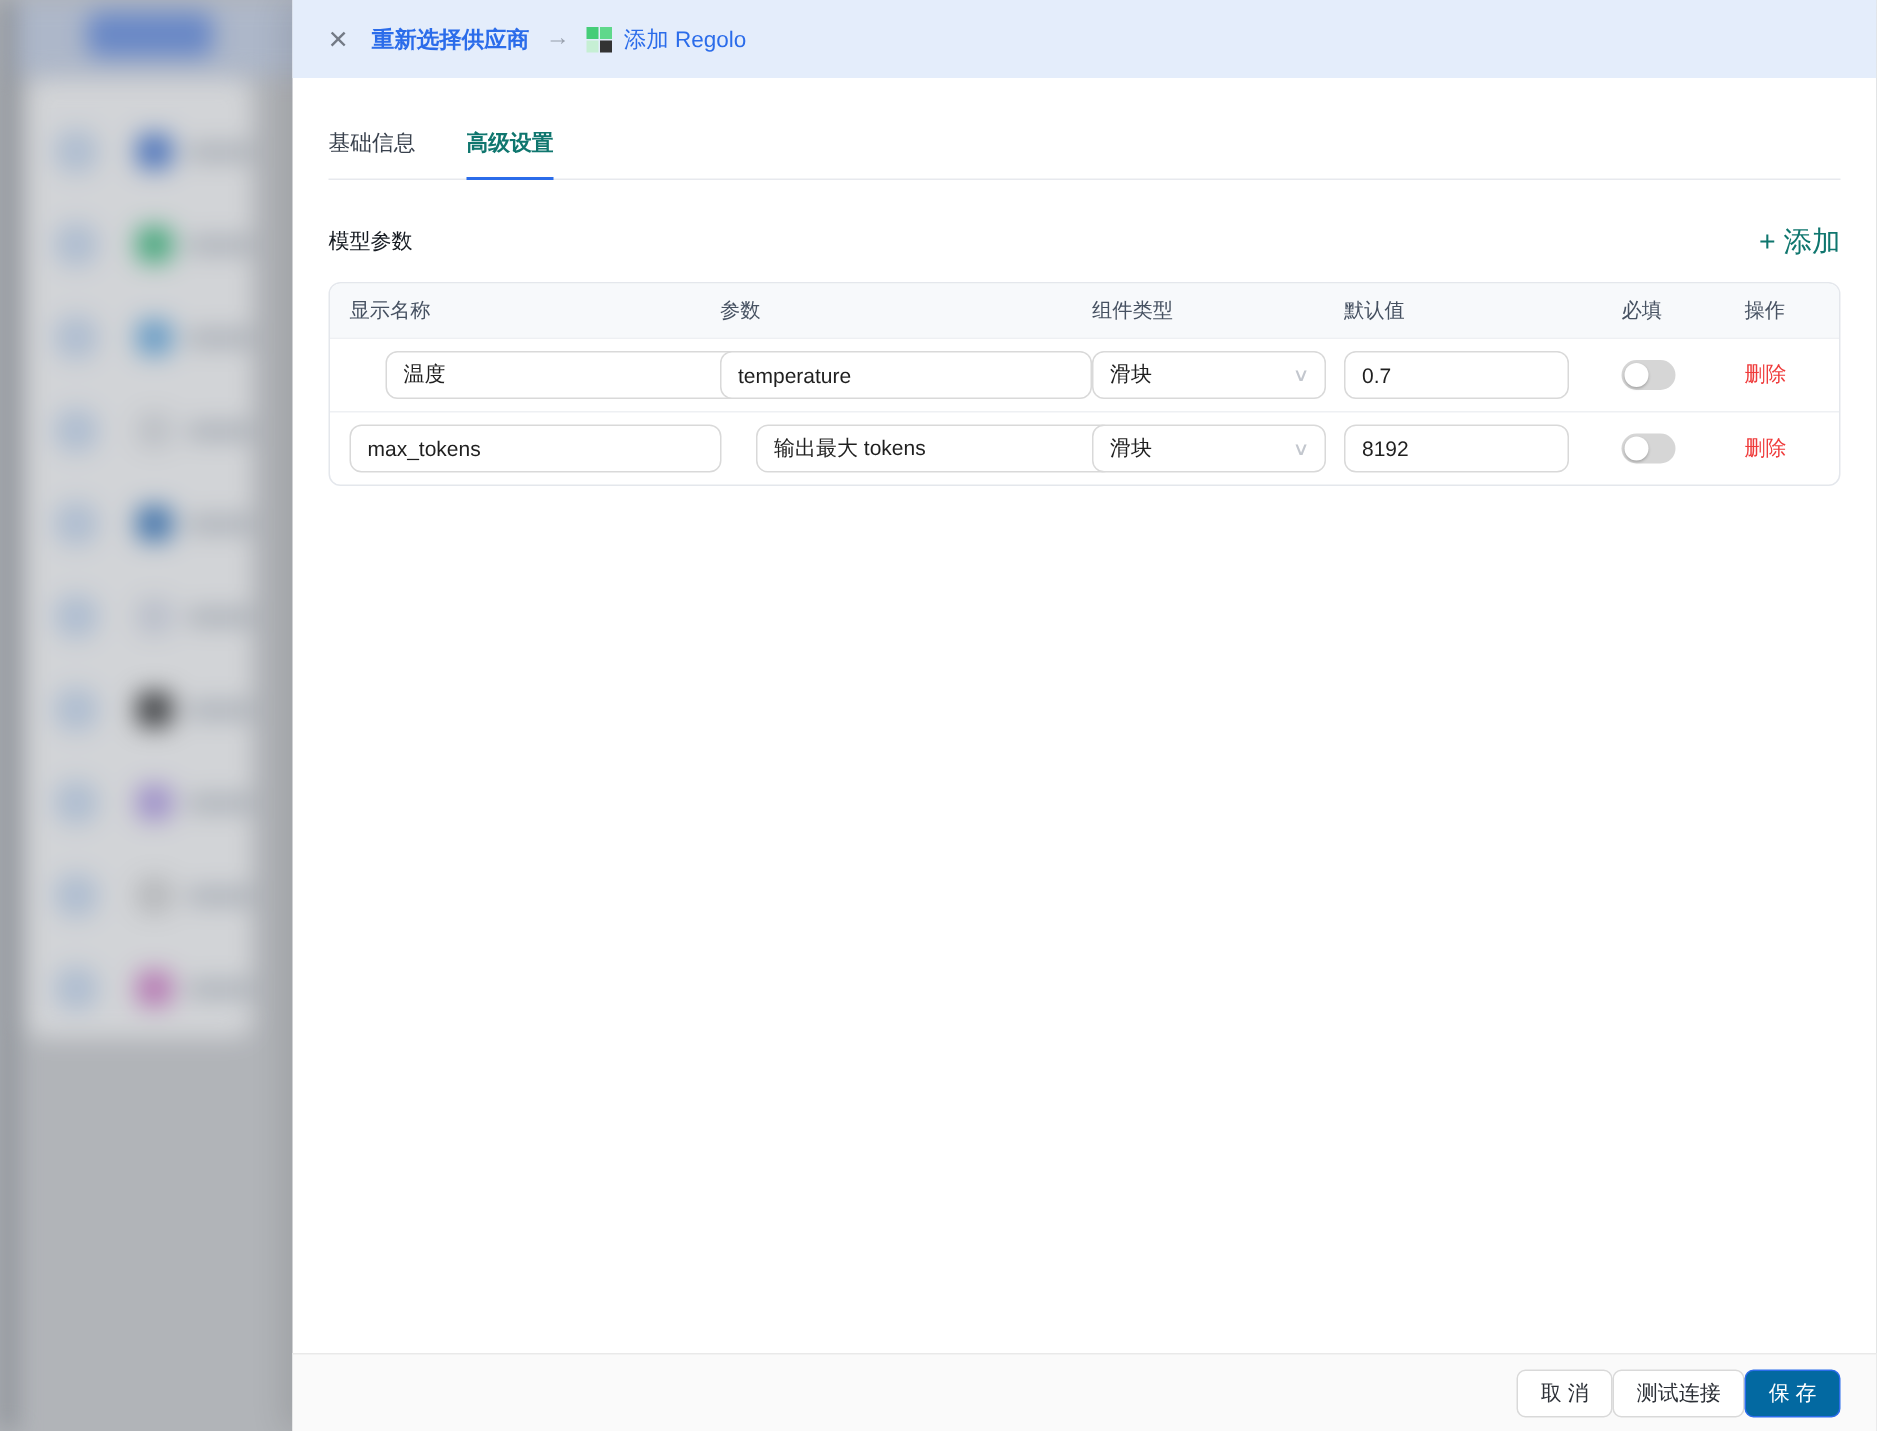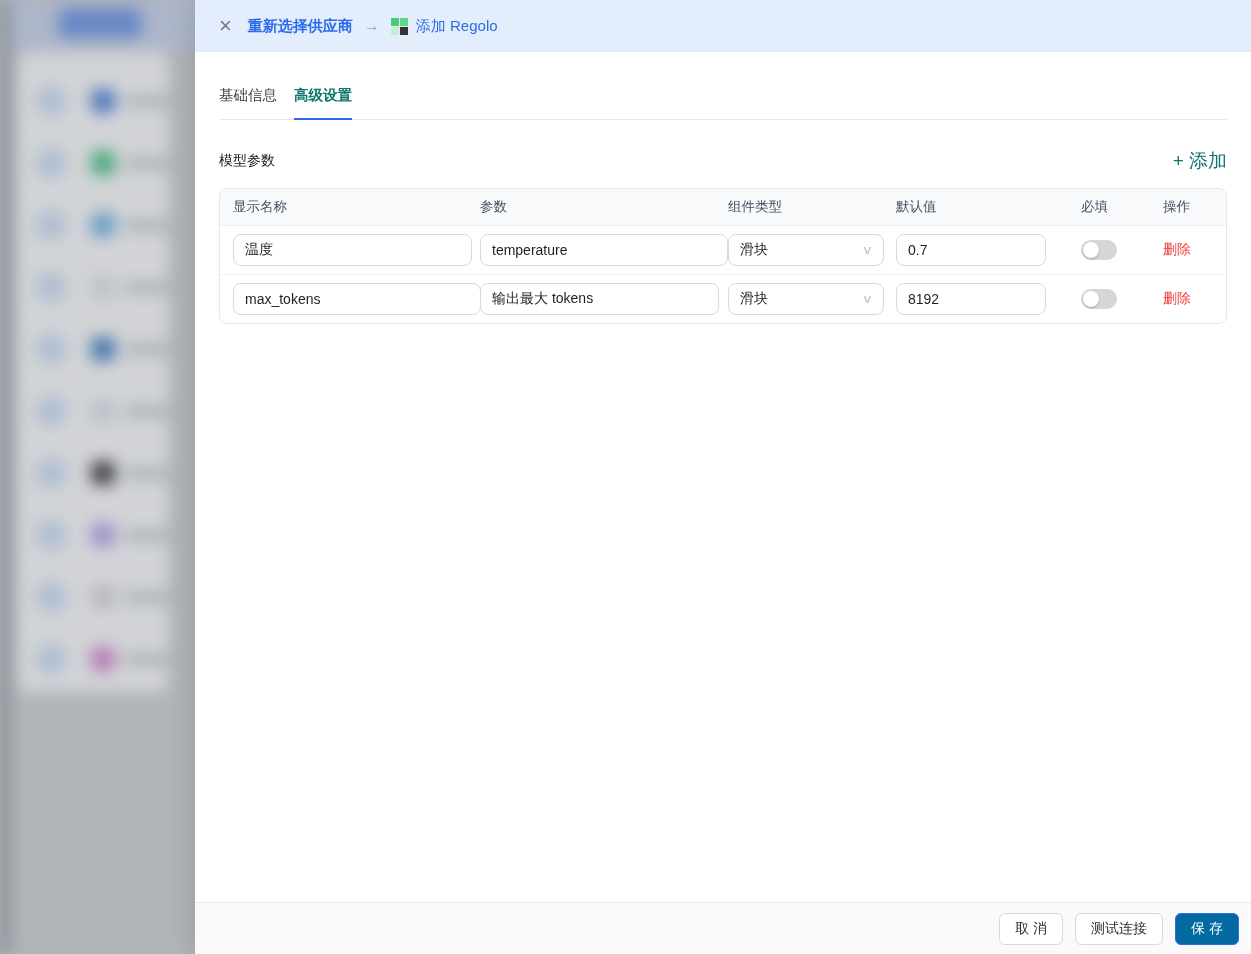--- a/index.html
+++ b/index.html
@@ -22,41 +22,41 @@
   .drawer { position:absolute; left:195px; top:0; right:0; bottom:0; background:#ffffff; box-shadow:-8px 0 20px rgba(0,0,0,0.10); z-index:5; }
 
   .drawer-header { height:52px; background:#e4edfb; display:flex; align-items:center; padding:0 24px; }
   .close-btn { font-size:22px; line-height:1; color:#737a85; cursor:pointer; margin-right:16px; }
   .back-link { color:#2b6cea; font-weight:700; font-size:15px; cursor:pointer; }
   .crumb-arrow { color:#9aa2af; font-size:16px; margin:0 11px; }
   .logo-grid { display:grid; grid-template-columns:8px 8px; grid-template-rows:8px 8px; gap:1px; margin-right:8px; }
   .logo-grid span { display:block; }
   .provider-title { color:#2b6cea; font-weight:400; font-size:15px; }
 
-  .tabs-wrap { margin:0 24px; padding-top:34px; border-bottom:1px solid #e7e9ee; display:flex; gap:17px; }
+  .tabs-wrap { margin:0 24px; padding-top:34px; border-bottom:1px solid #e7e9ee; display:flex; gap:34px; }
   .tab { font-size:14.5px; color:#39414d; padding-bottom:13px; cursor:pointer; border-bottom:2px solid transparent; margin-bottom:-1px; }
   .tab.active { color:#0f766e; font-weight:700; border-bottom-color:#2b6cea; }
 
   .section-row { margin:28px 24px 0; display:flex; align-items:center; justify-content:space-between; }
   .section-title { font-size:14px; color:#151a21; }
   .add-link { font-size:19px; color:#0f766e; cursor:pointer; }
 
   .param-table { margin:14px 24px 0; border:1px solid #e4e7ec; border-radius:8px; overflow:hidden; }
   .t-grid { display:grid; grid-template-columns:247px 248px 168px 185px 82px 1fr; align-items:center; padding:0 13px; }
   .t-head { background:#f7f9fb; height:36px; color:#465161; font-size:13.5px; }
   .t-row { padding:8px 13px; border-top:1px solid #eef0f3; }
   .cell-input { height:32px; border:1px solid #d9d9d9; border-radius:8px; padding:0 11px; font-size:14px; color:#1f1f1f; background:#fff; outline:none; font-family:inherit; }
-  .w1 { width:239px; } .w2 { width:248px; } .w4 { width:150px; }
+  .w1 { width:239px;margin-left:24px; } .w2 { width:248px; } .w4 { width:150px; }
   .fake-select { width:156px; height:32px; border:1px solid #d9d9d9; border-radius:8px; padding:0 11px; font-size:14px; color:#1f1f1f; background:#fff; display:flex; align-items:center; justify-content:space-between; cursor:pointer; }
   .chevron { color:#c3c7ce; font-size:12px; transform:scaleX(1.3); }
   .toggle { width:36px; height:20px; border-radius:10px; background:#d6d6d6; position:relative; cursor:pointer; justify-self:start; }
   .toggle .knob { position:absolute; left:2px; top:2px; width:16px; height:16px; border-radius:50%; background:#fff; box-shadow:0 1px 2px rgba(0,0,0,0.25); }
   .delete-link { color:#ef3b3b; font-size:14px; cursor:pointer; justify-self:start; }
 
-  .drawer-footer { position:absolute; left:0; right:0; bottom:0; height:52px; background:#fafafa; border-top:1px solid #e9e9e9; display:flex; align-items:center; justify-content:flex-end; gap:12px; padding:0 12px; }
+  .drawer-footer { position:absolute; left:0; right:0; bottom:0; height:52px; background:#fafafa; border-top:1px solid #e9e9e9; display:flex; align-items:center; justify-content:flex-end; padding:0 24px; }
   .btn { height:32px; padding:0 15px; border-radius:6px; font-size:14px; font-family:inherit; cursor:pointer; display:flex; align-items:center; }
   .btn-default { background:#fff; border:1px solid #d9d9d9; color:#2b2f36; }
   .btn-primary { background:#0369a1; border:1px solid #2b6cea; color:#fff; }
 </style>
 </head>
 <body>
 
 <div class="bg-app">
   <div class="bg-top">
     <div class="bg-primary-btn"></div>

